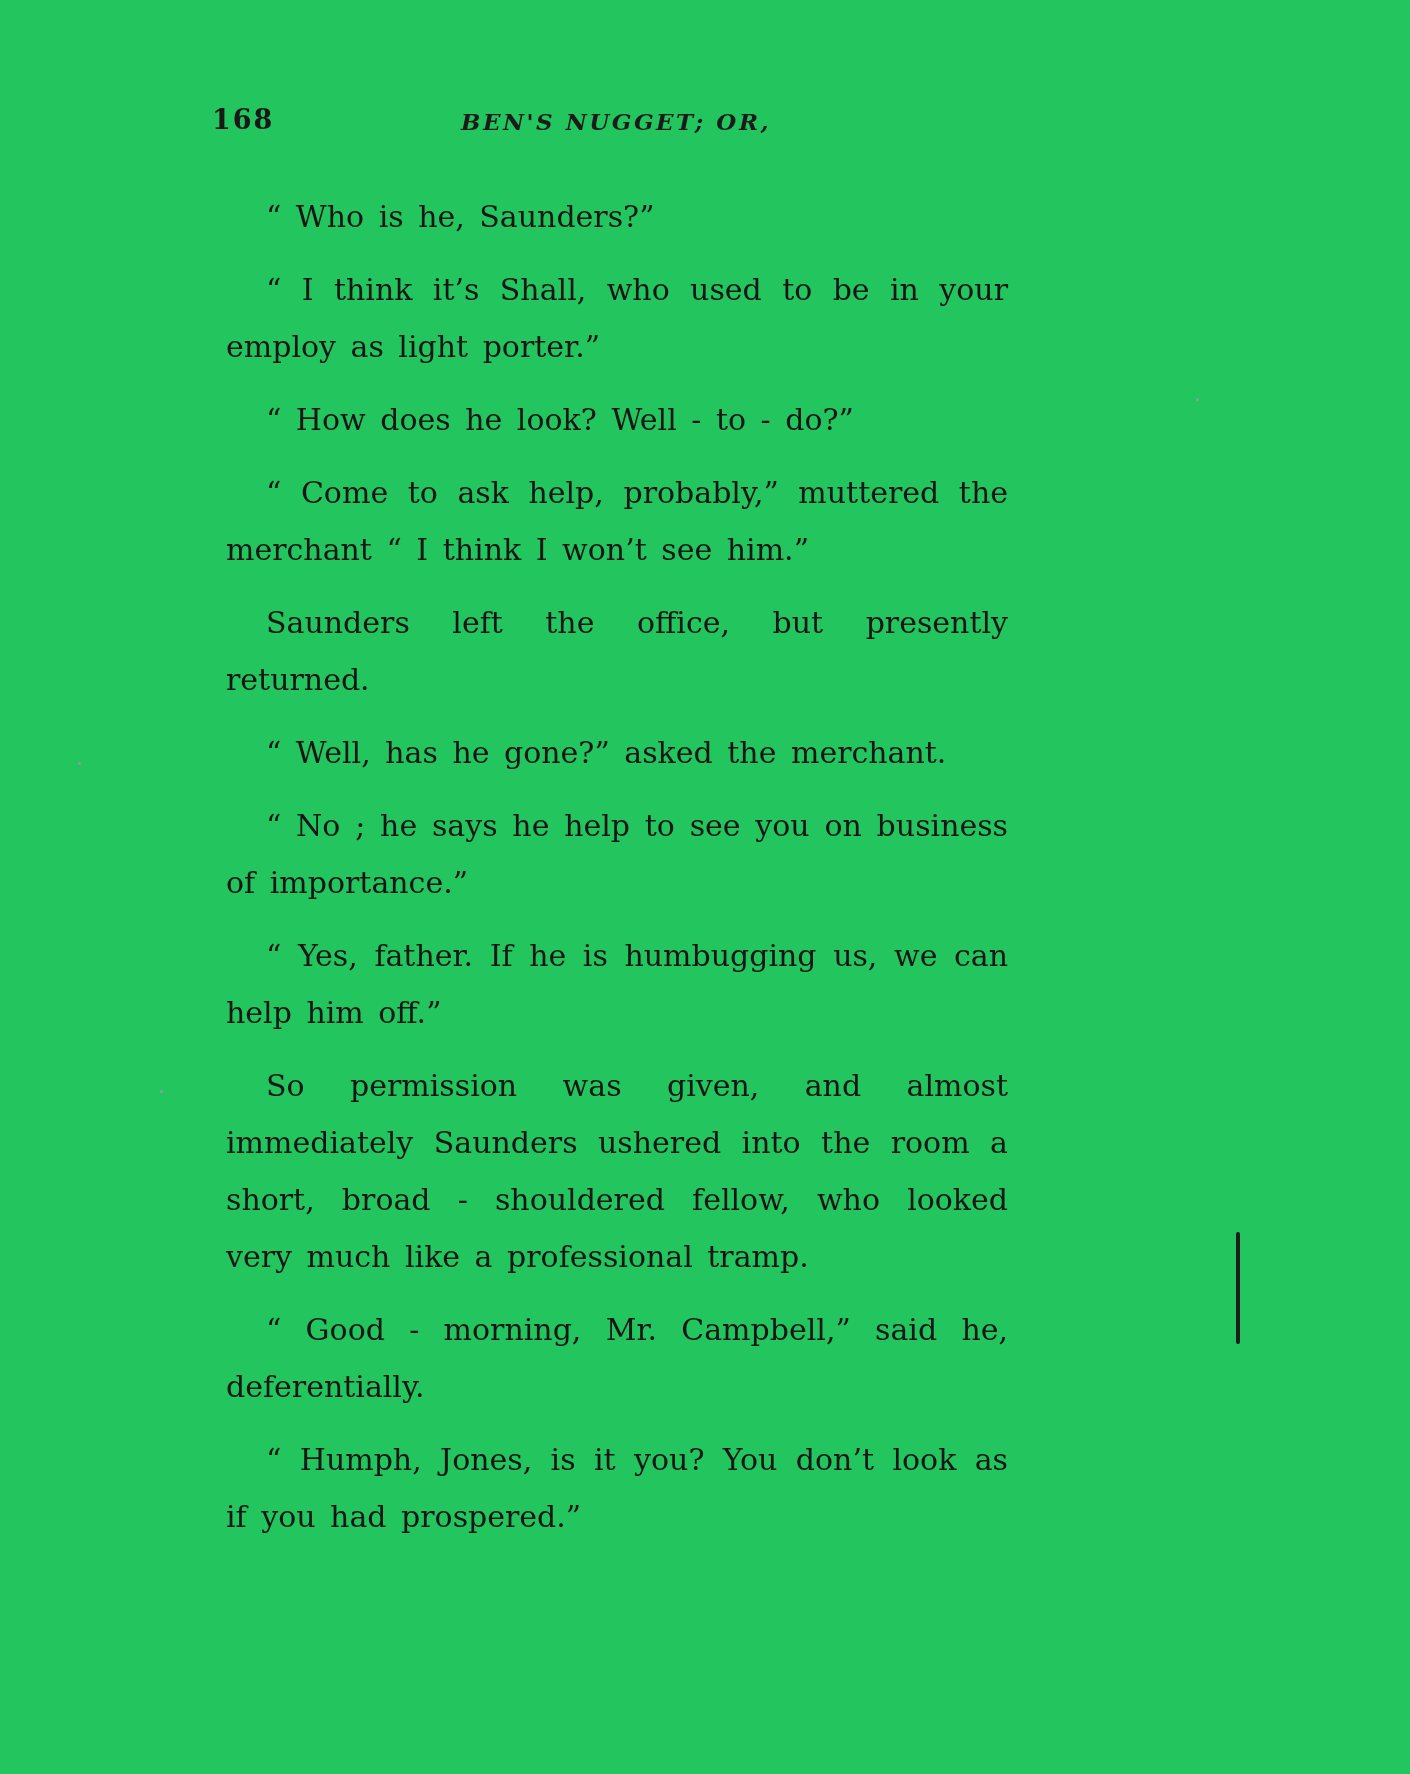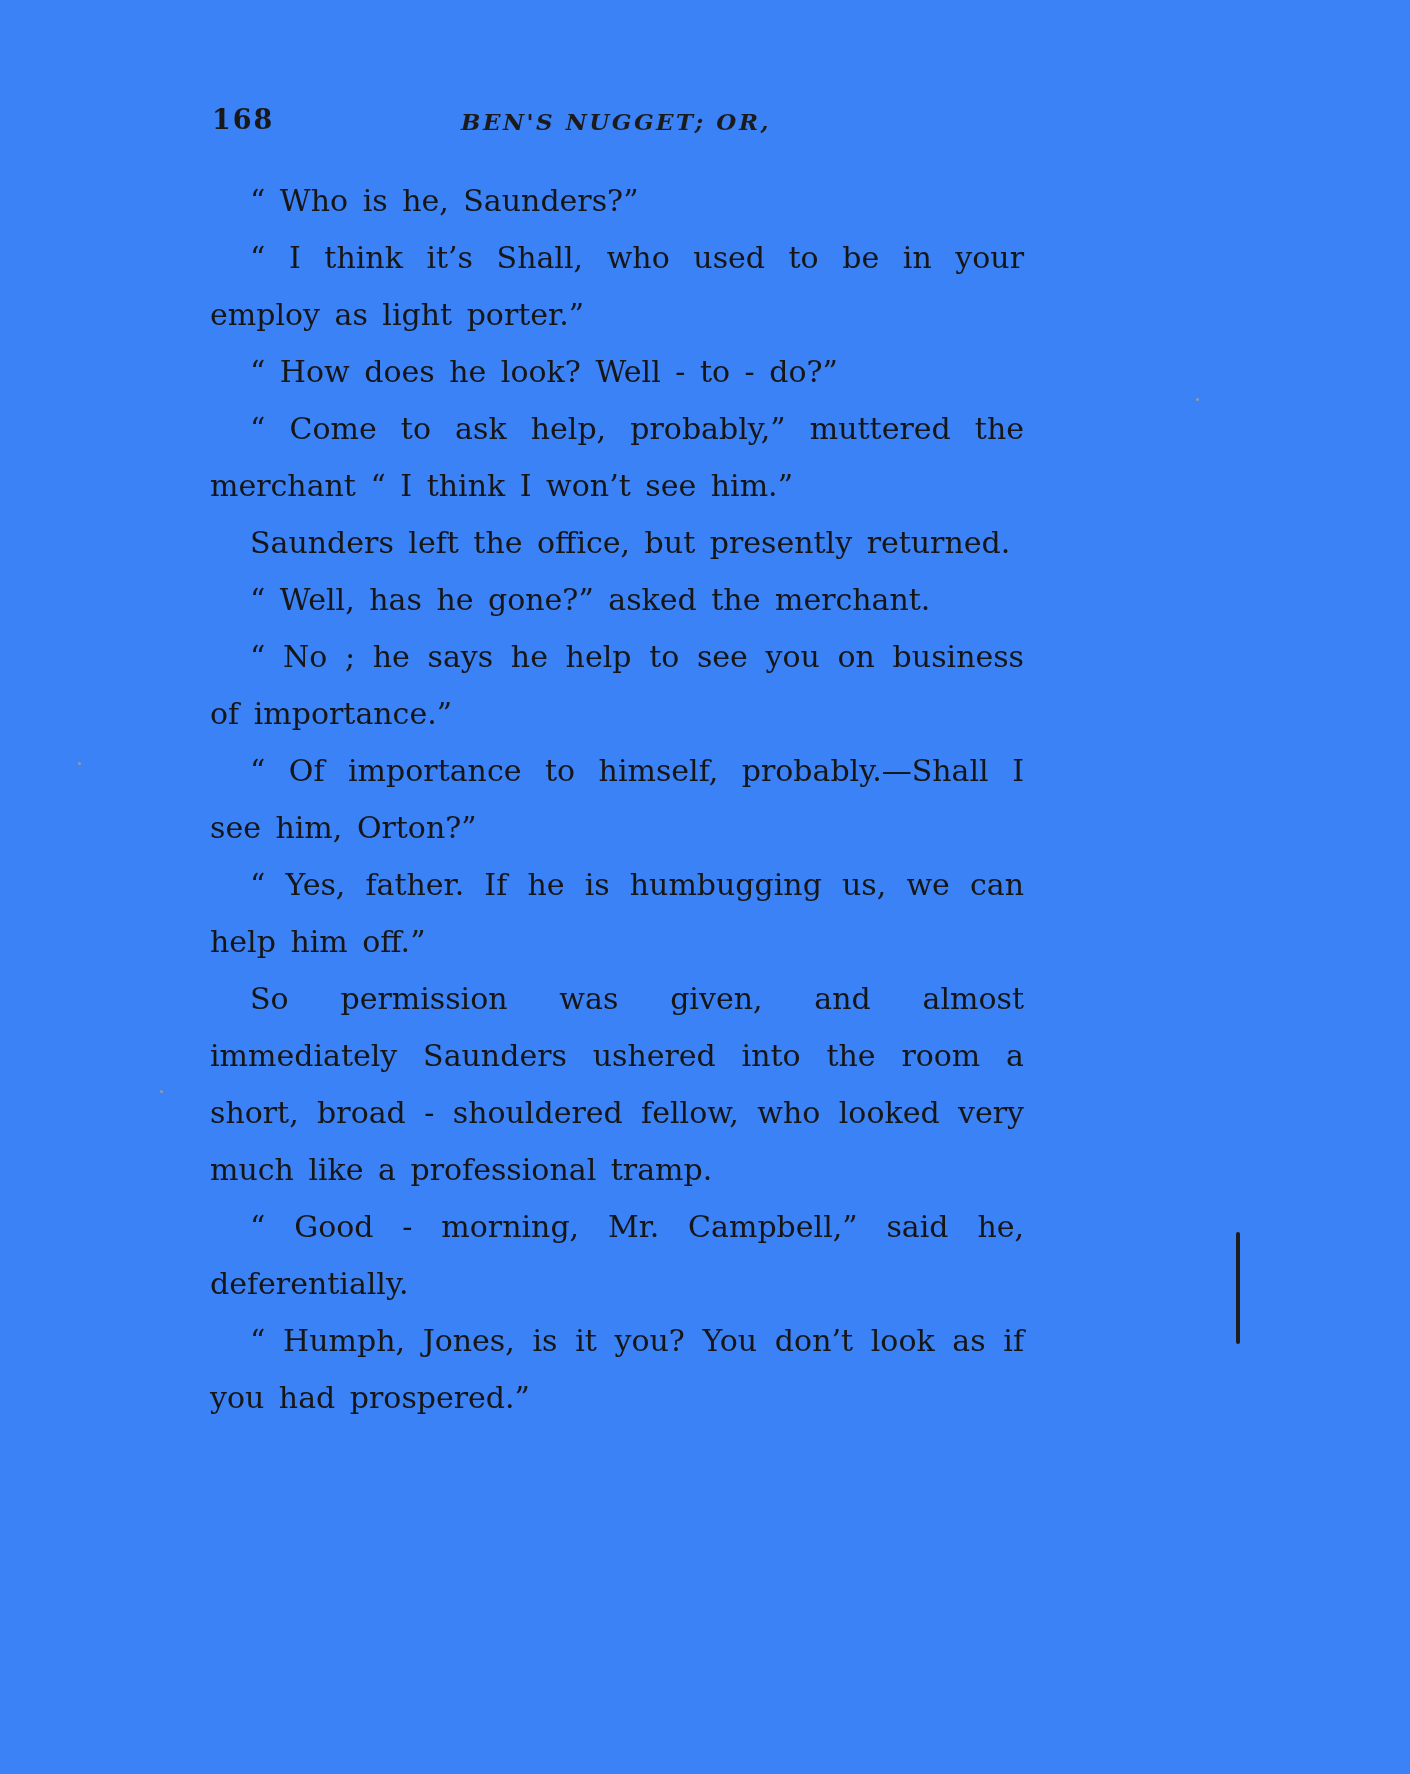--- a/index.html
+++ b/index.html
@@ -10,21 +10,21 @@
     width: 1410px;
     height: 1774px;
     background: #ffffff;
     font-family: "DejaVu Serif", "Liberation Serif", serif;
     color: #141414;
   }
   .page {
     position: relative;
     width: 1410px;
     height: 1774px;
-    background: #3b82f6;
+    background: #22c55e;
     overflow: hidden;
   }
   .page-number {
     position: absolute;
     left: 212px;
     top: 104px;
     font-size: 27px;
     font-weight: 700;
     letter-spacing: 2px;
     color: #181818;
@@ -46,21 +46,21 @@
     position: absolute;
     left: 210px;
     top: 172px;
     width: 814px;
     font-size: 30px;
     line-height: 57px;
     text-align: justify;
     color: #161616;
   }
   .para {
-    margin: 0;
+    margin: 16px;
     text-indent: 40px;
     word-spacing: 5px;
   }
   .scan-line {
     position: absolute;
     left: 1236px;
     top: 1232px;
     width: 4px;
     height: 112px;
     background: #1d1d1d;
@@ -87,21 +87,20 @@
   <div class="running-title">BEN'S NUGGET; OR,</div>
 
   <div class="page-body">
       <p class="para">“ Who is he, Saunders?”</p>
       <p class="para">“ I think it’s Shall, who used to be in your employ as light porter.”</p>
       <p class="para">“ How does he look?  Well - to - do?”</p>
       <p class="para">“ Come to ask help, probably,” muttered the merchant  “ I think I won’t see him.”</p>
       <p class="para">Saunders left the office, but presently returned.</p>
       <p class="para">“ Well, has he gone?” asked the merchant.</p>
       <p class="para">“ No ; he says he help to see you on business of importance.”</p>
-      <p class="para">“ Of importance to himself, probably.—Shall I see him, Orton?”</p>
       <p class="para">“ Yes, father.  If he is humbugging us, we can help him off.”</p>
       <p class="para">So permission was given, and almost immediately Saunders ushered into the room a short, broad - shouldered fellow, who looked very much like a professional tramp.</p>
       <p class="para">“ Good - morning, Mr. Campbell,” said he, deferentially.</p>
       <p class="para">“ Humph, Jones, is it you?  You don’t look as if you had prospered.”</p>
     </div>
 
   <div class="scan-line"></div>
   <div class="speck speck-1"></div>
   <div class="speck speck-2"></div>
   <div class="speck speck-3"></div>

